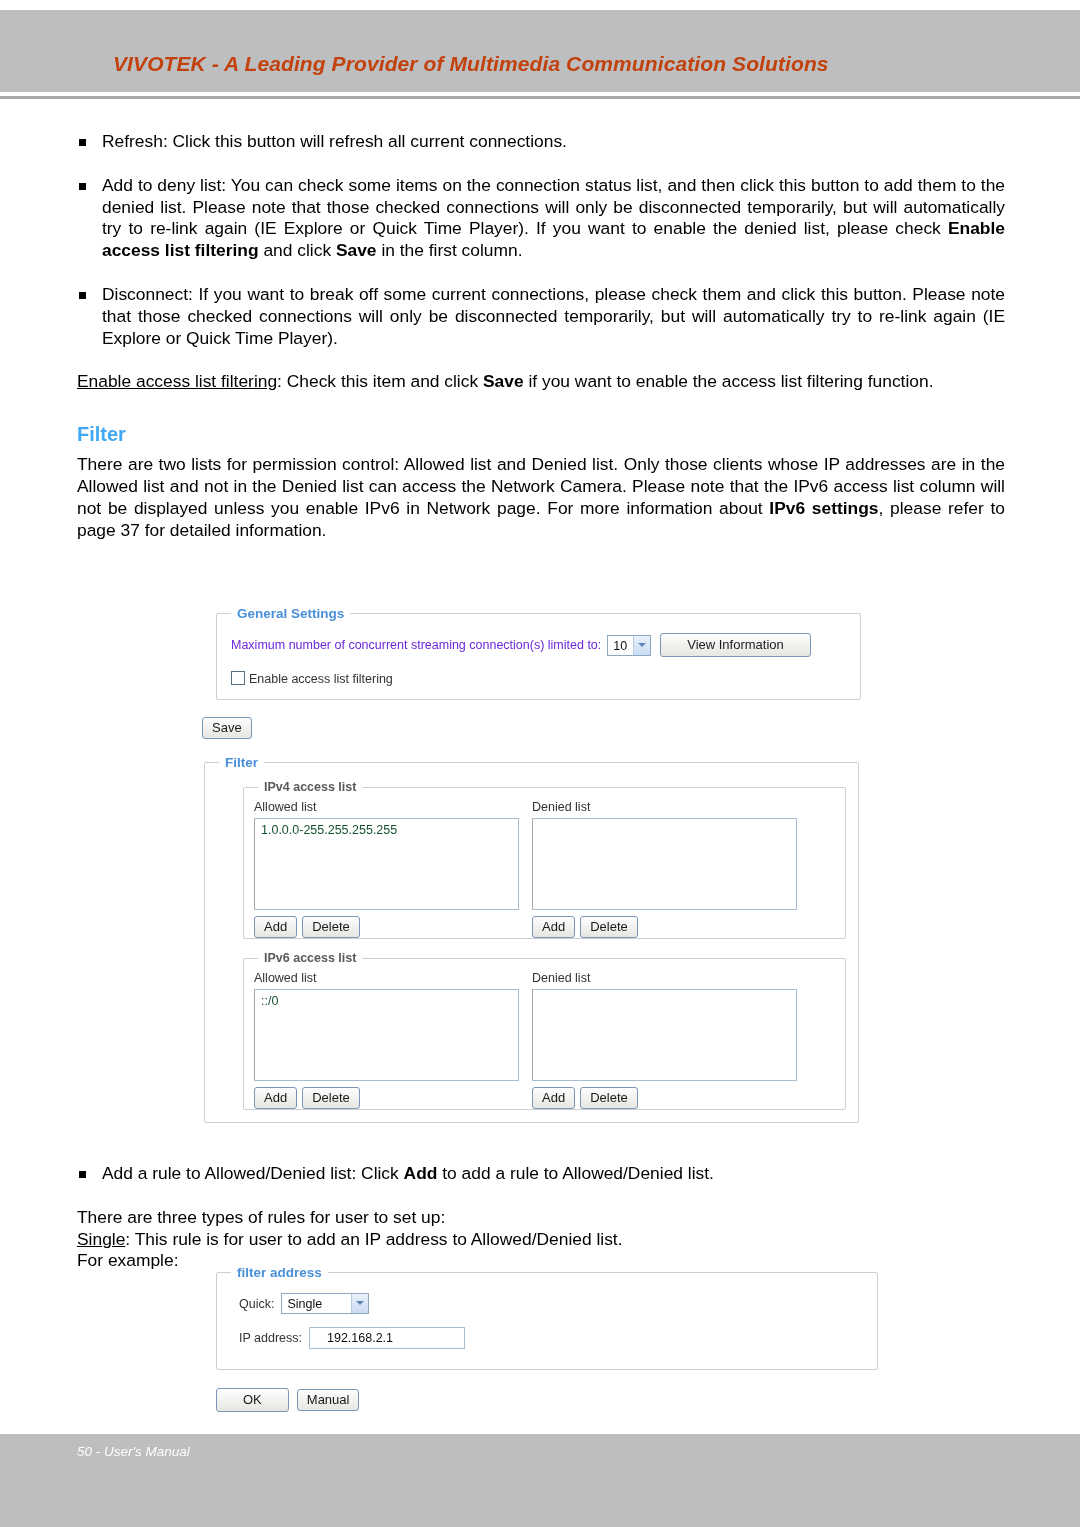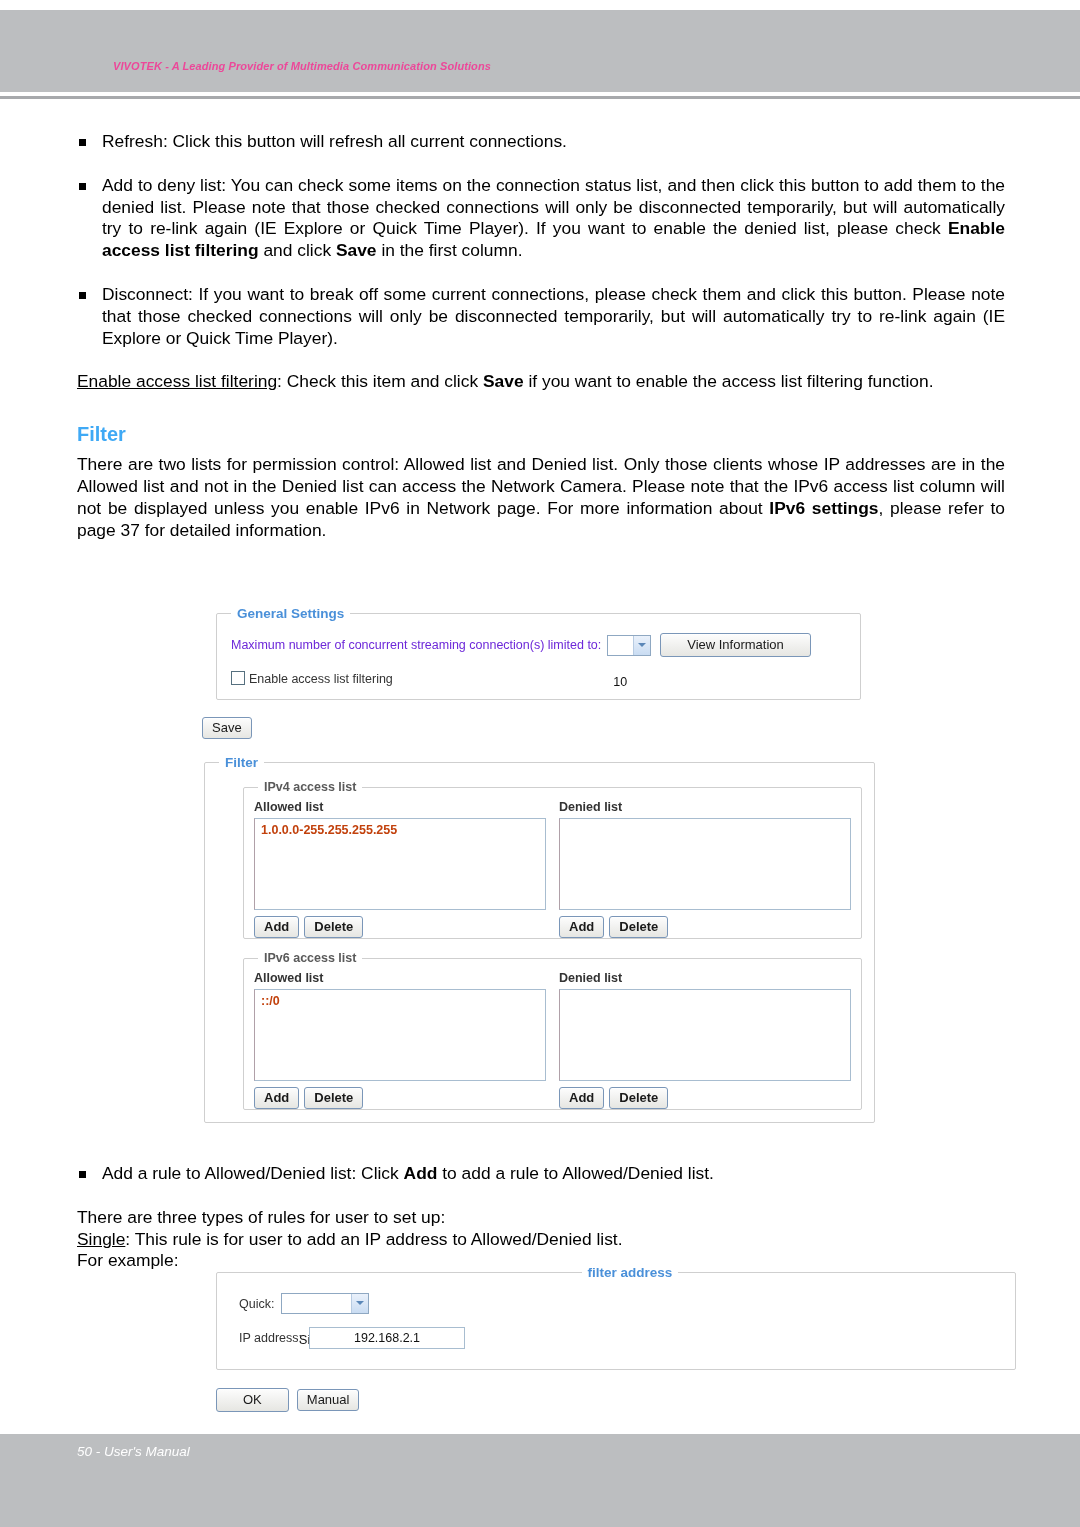--- a/index.html
+++ b/index.html
@@ -21,25 +21,25 @@
     position: absolute;
     top: 10px;
     left: 0;
     width: 1080px;
     height: 82px;
     background: #bcbec0;
   }
   .header-title {
     position: absolute;
     left: 113px;
-    top: 60px;
-    font-size: 11px;
+    top: 52px;
+    font-size: 21px;
     font-weight: bold;
     font-style: italic;
-    color: #ec4899;
+    color: #c2410c;
     letter-spacing: 0.1px;
     white-space: nowrap;
   }
   .header-rule {
     position: absolute;
     top: 96px;
     left: 0;
     width: 1080px;
     height: 3px;
     background: #a7a9ac;
@@ -135,39 +135,38 @@
     font-family: "Liberation Sans", sans-serif;
   }
 
   .listbox {
     border: 1px solid #a8bdd0;
     border-left-color: #b0a0a8;
     background: #ffffff;
     height: 92px;
     padding: 4px 6px;
     font-size: 12.5px;
-    color: #c2410c;
+    color: #14532d;
     box-sizing: border-box;
   }
 
   .selectbox {
     display: inline-flex;
     align-items: stretch;
     border: 1px solid #8fa8c2;
     background: #ffffff;
     height: 19px;
     vertical-align: middle;
   }
   .selectbox .sel-val {
     padding: 1px 6px 0 5px;
     font-size: 12.5px;
     line-height: 18px;
     color: #111;
     white-space: nowrap;
-    margin-top: 36px;
   }
   .selectbox .sel-arrow {
     width: 16px;
     background: linear-gradient(to bottom, #eaf1fb, #c9dcf2);
     border-left: 1px solid #b7cbe2;
     position: relative;
   }
   .selectbox .sel-arrow::after {
     content: "";
     position: absolute;
@@ -192,27 +191,27 @@
   .gs-row { margin: 12px 0 0 14px; display: flex; align-items: center; }
   .gs-label { font-size: 12.5px; color: #6d28d9; margin-right: 6px; }
   .gs-checkrow { margin: 14px 0 13px 14px; font-size: 12.5px; color: #333; }
 
   .save-wrap { position: absolute; left: 202px; top: 717px; }
 
   
   .filter-wrap { position: absolute; left: 204px; top: 755px; width: 655px; }
   .sub-wrap { margin: 10px 12px 12px 38px; }
   .cols { display: flex; gap: 13px; margin: 6px 10px 0 10px; }
-  .col { width: 292px; font-weight: bold; }
+  .col { width: 265px; }
   .col-label { font-size: 12.5px; color: #333; margin-bottom: 4px; }
   .btnrow { margin-top: 6px; }
   .btnrow .btn + .btn { margin-left: 5px; }
 
   
-  .fa-wrap { position: absolute; left: 216px; top: 1265px; width: 800px; text-align: center; }
+  .fa-wrap { position: absolute; left: 216px; top: 1265px; width: 662px; }
   .fa-row { display: flex; align-items: center; margin: 13px 0 0 22px; font-size: 12.5px; color: #333; }
   .fa-row .fa-label { margin-right: 7px; }
   .fa-row.last { margin-bottom: 20px; }
   .okcancel { position: absolute; left: 216px; top: 1388px; }
   .okcancel .btn + .btn { margin-left: 8px; }
 
   
   .footer-band {
     position: absolute;
     left: 0;

